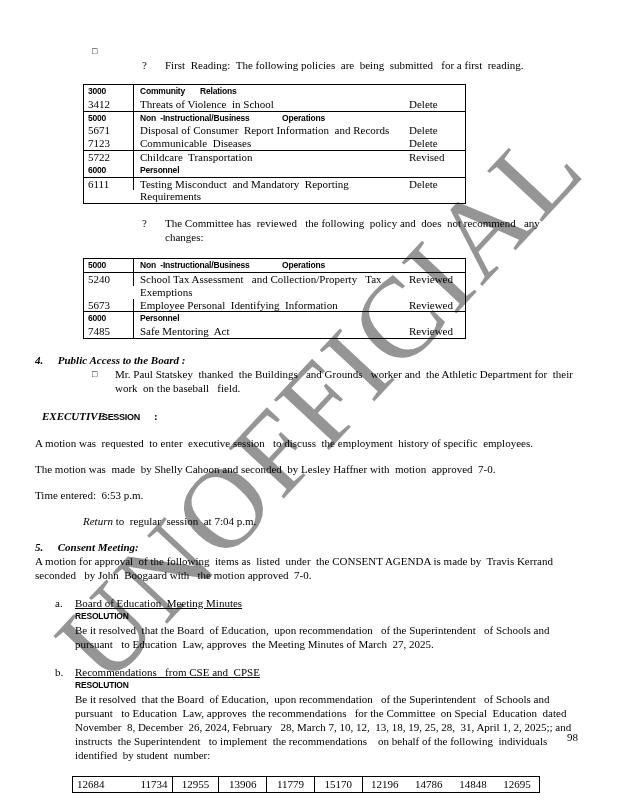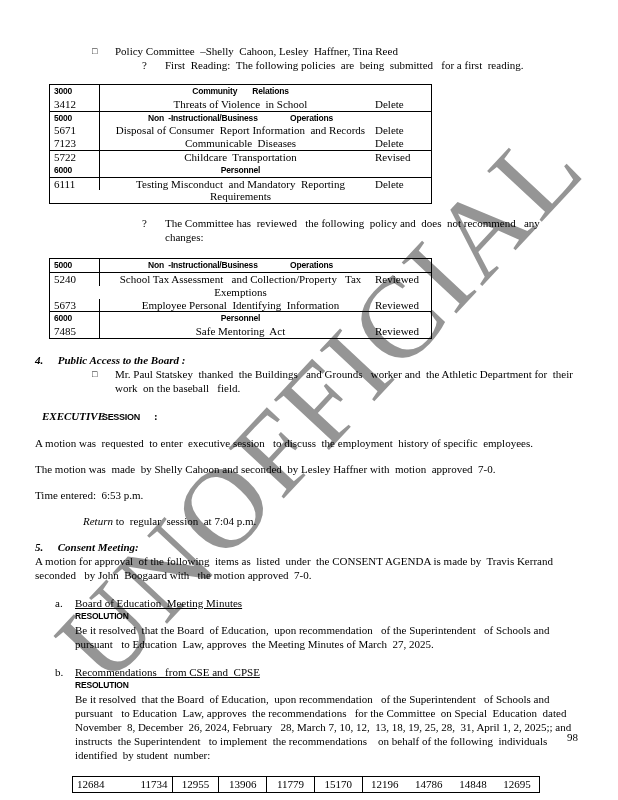--- a/index.html
+++ b/index.html
@@ -20,25 +20,25 @@
 
   .pre { white-space:pre-wrap; }
 
   
   .bullet-line { display:flex; margin-left:57px; line-height:14px; }
   .bullet-box { width:23px; flex:none; font-size:9px; line-height:14px; }
   .sub-line { display:flex; margin-left:107px; line-height:14px; }
   .sub-marker { width:23px; flex:none; }
 
   
-  .policy-table { border:1.5px solid #000; margin-left:14px; width:383px; }
+  .policy-table { border:1.5px solid #000; margin-left:48px; width:383px; }
   .prow { display:flex; align-items:baseline; line-height:12.8px; min-height:12.8px; }
   .prow.sep { border-top:1px solid #000; }
   .pcode { width:50px; flex:none; padding-left:4px; border-right:1px solid #000; }
-  .pdesc { flex:1; padding-left:6px; white-space:pre-wrap;text-align:center; }
+  .pdesc { flex:1; padding-left:6px; white-space:pre-wrap; }
   .pact { width:56px; flex:none; }
   .hdr .pcode, .hdr .pdesc {
     font-family:"Liberation Sans", sans-serif; font-weight:bold;
     font-size:8.5px; letter-spacing:-0.2px;
   }
   .gap12 { height:12px; } .gap14 { height:14px; }
 
   .sec-head { font-weight:bold; font-style:italic; line-height:14px; }
   .sec-num { display:inline-block; width:20px; }
 
@@ -73,21 +73,20 @@
 </head>
 <body>
 
 <div class="page">
   <div class="watermark">UNOFFICIAL</div>
 
   <div class="content">
 
     <div class="bullet-line">
       <span class="bullet-box">□</span>
-      <span class="pre">Policy Committee  –Shelly  Cahoon, Lesley  Haffner, Tina Reed</span>
     </div>
     <div class="sub-line">
       <span class="sub-marker">?</span>
       <span class="pre">First  Reading:  The following policies  are  being  submitted   for a first  reading.</span>
     </div>
 
     <div class="gap12"></div>
 
     <div class="policy-table">
         <div class="prow hdr">

